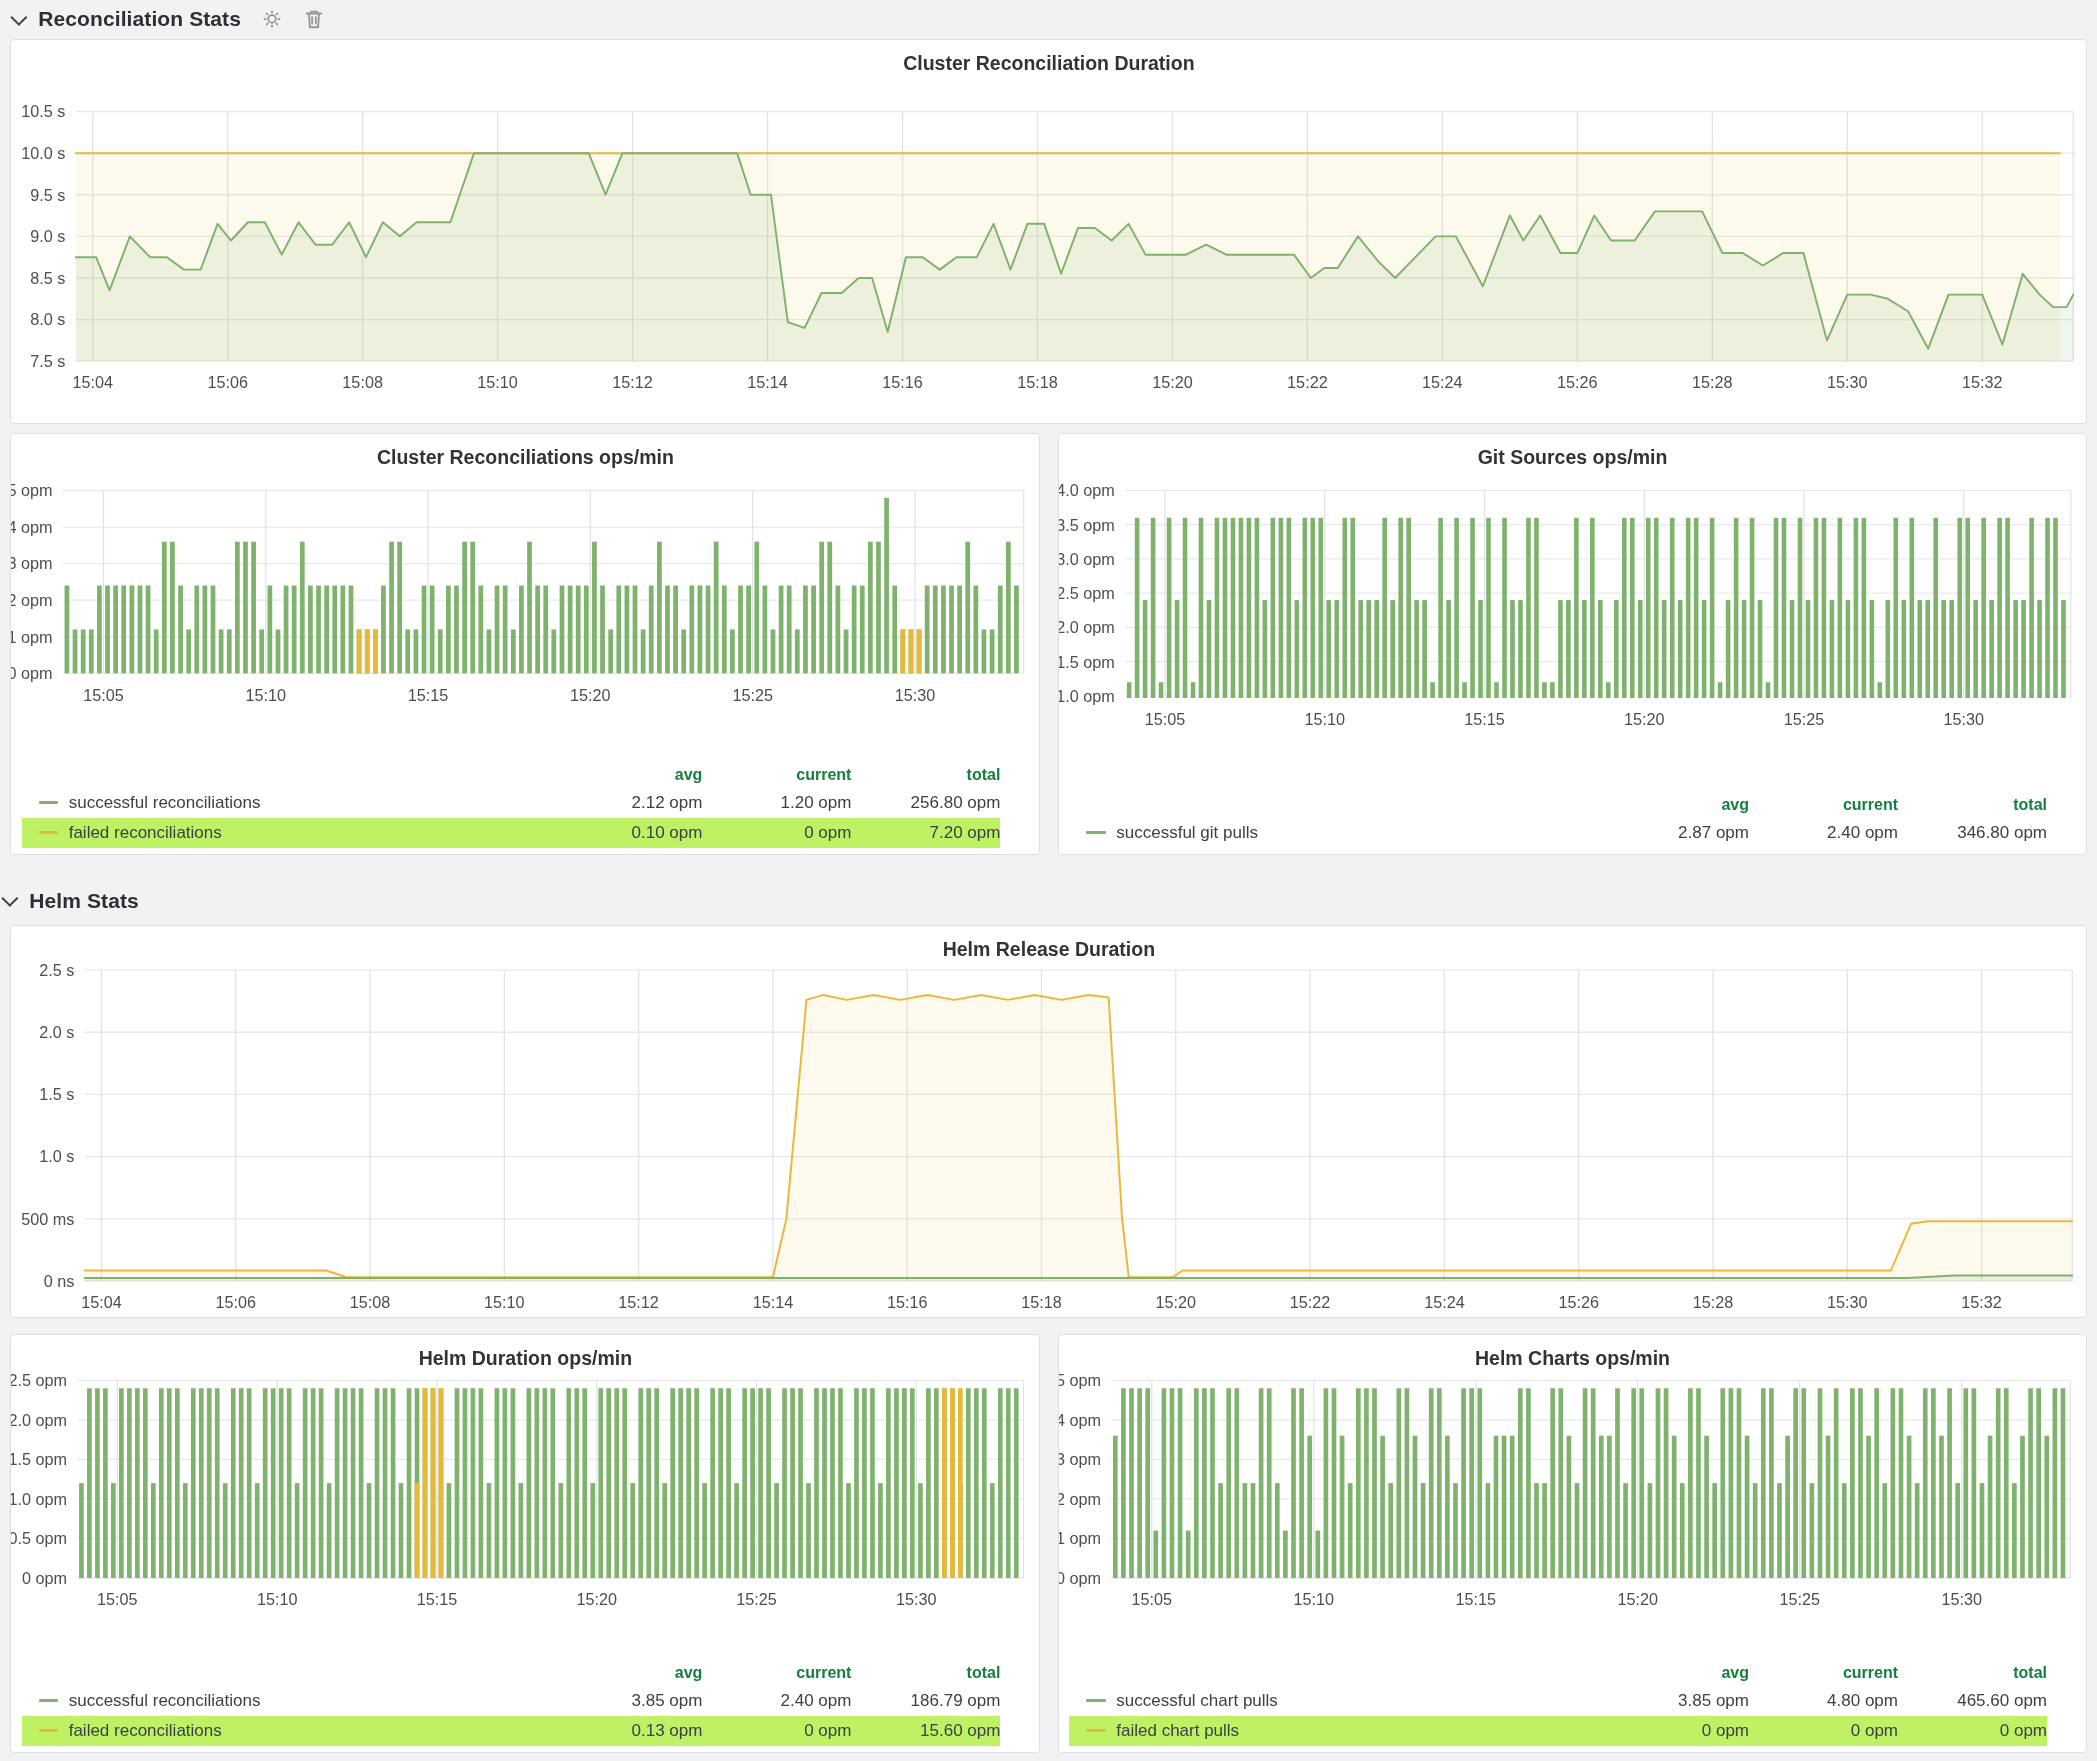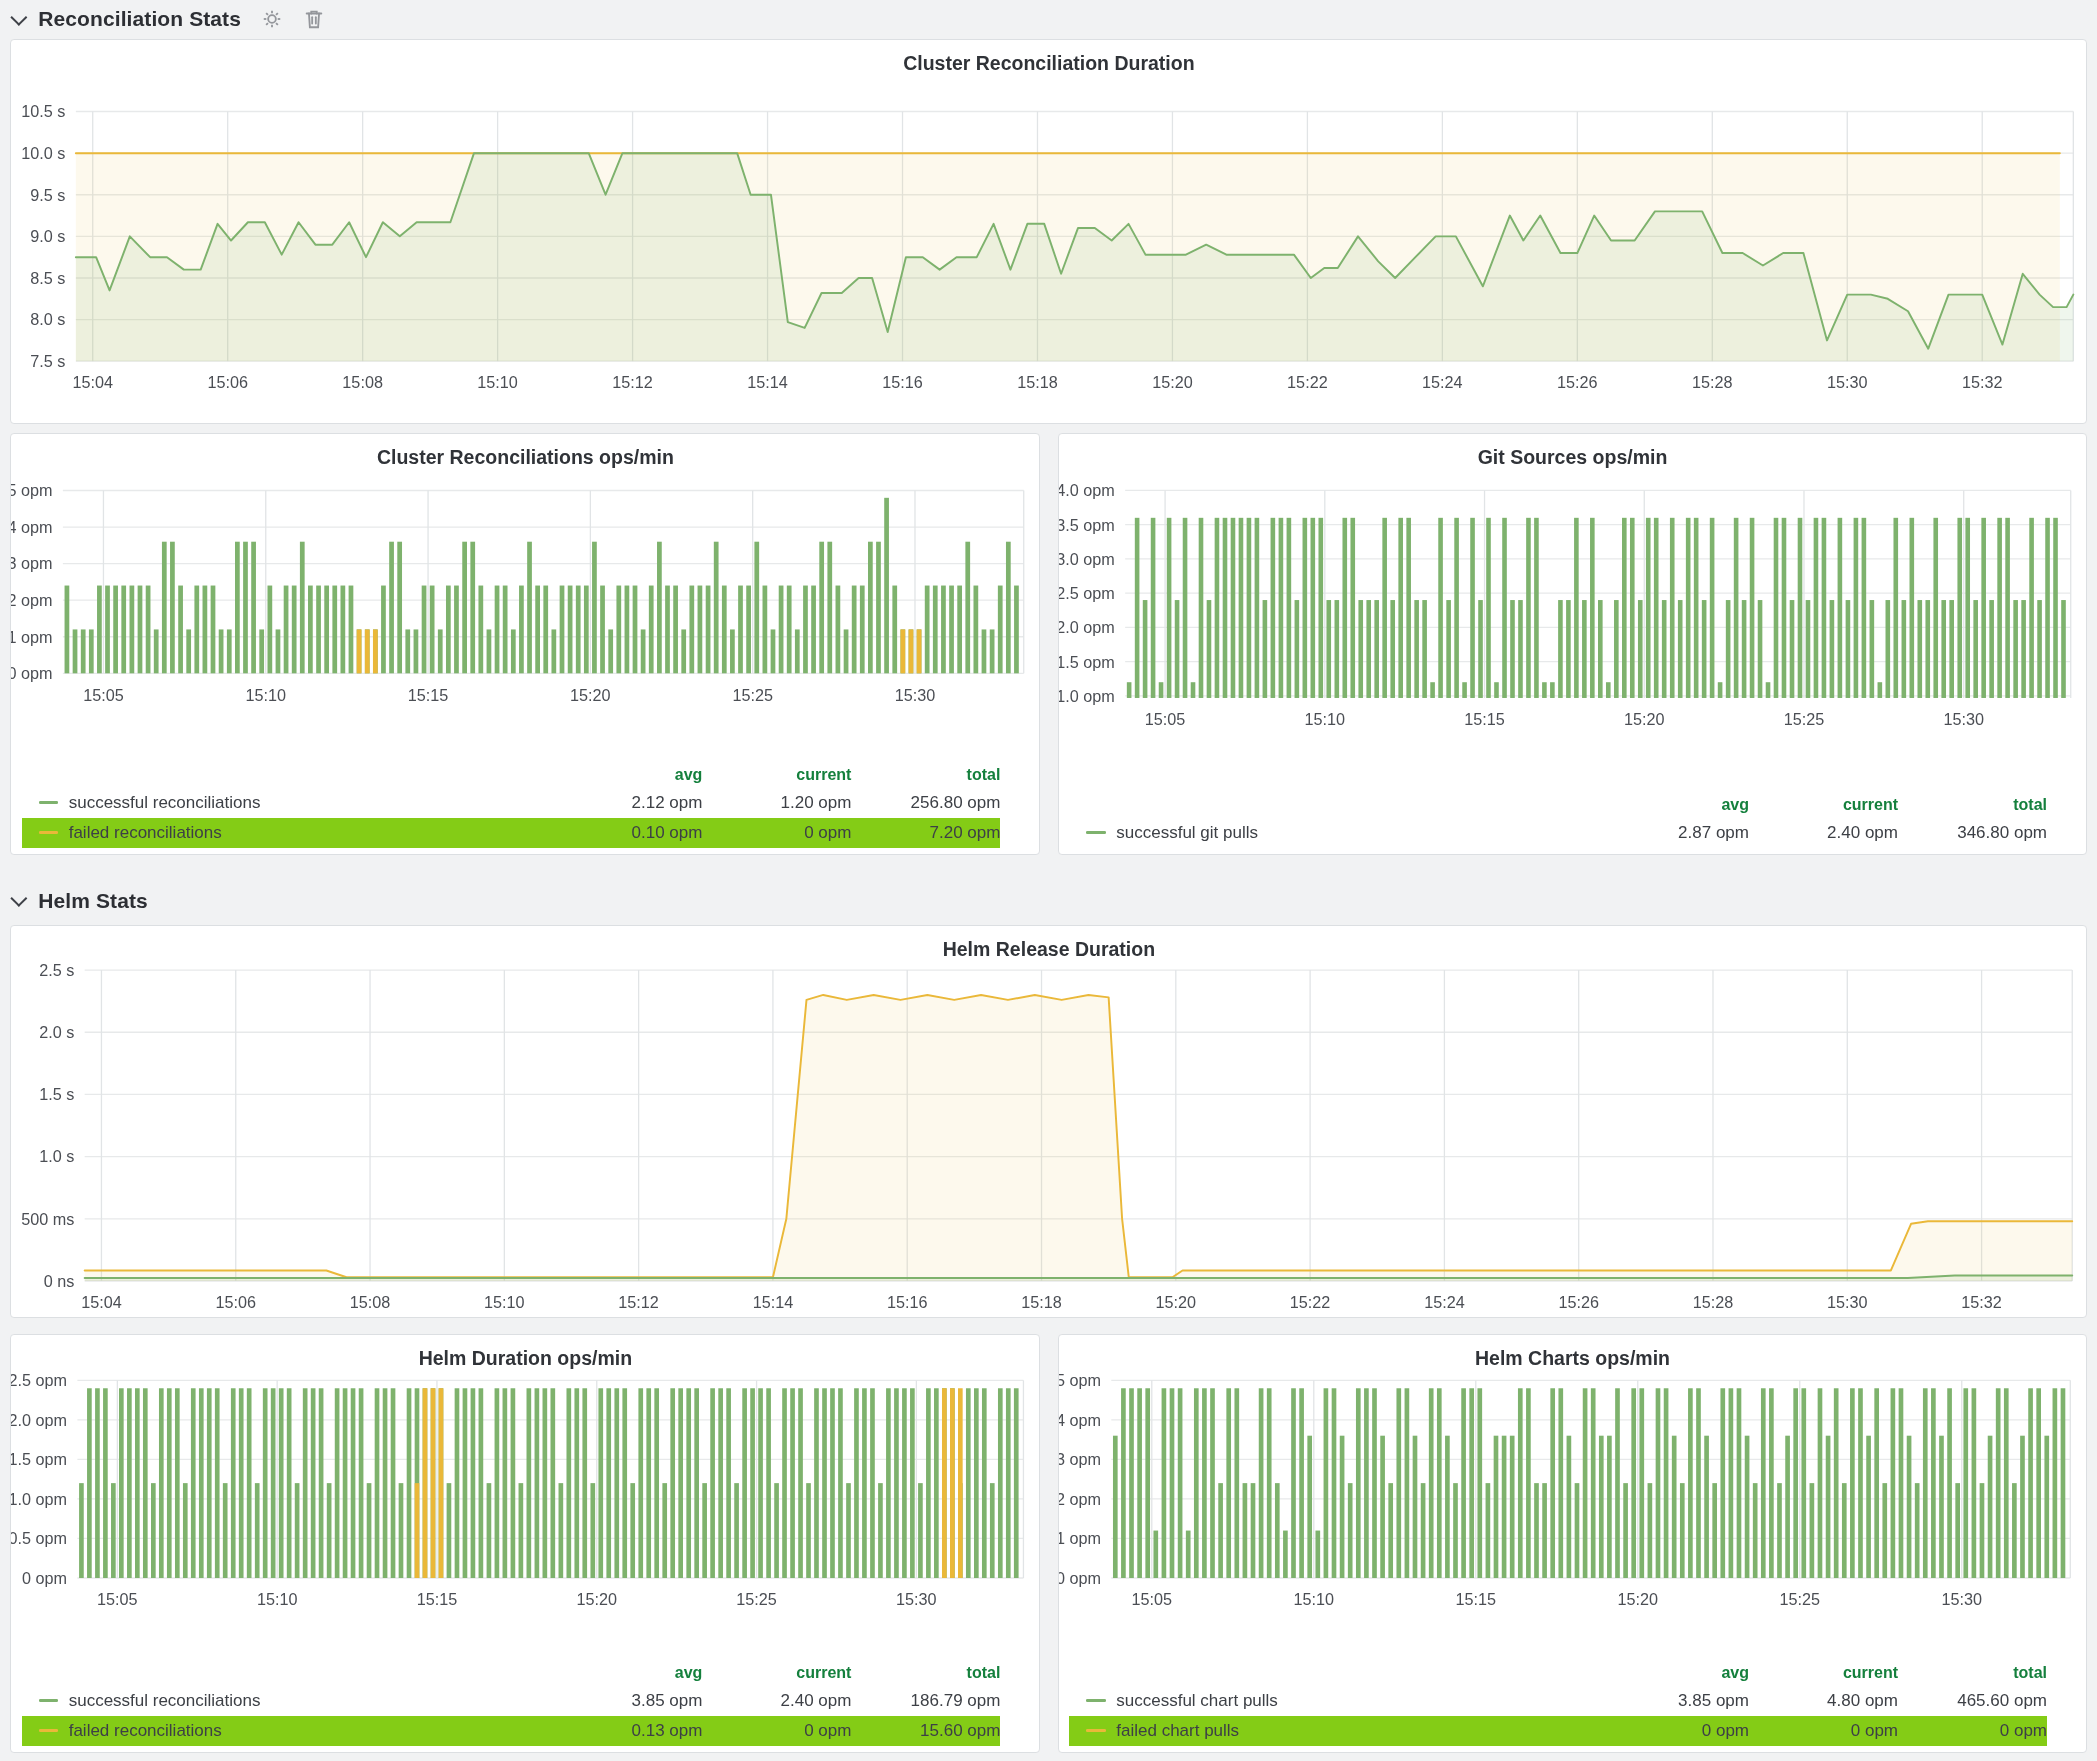--- a/index.html
+++ b/index.html
@@ -4,40 +4,40 @@
 <style>
   html,body{margin:0;padding:0;}
   body{
     width:2097px;height:1761px;position:relative;
     background:#f1f2f3;
     font-family:"Liberation Sans","DejaVu Sans",sans-serif;
     -webkit-font-smoothing:antialiased;
   }
   .row-header{position:absolute;display:flex;align-items:center;gap:11px;height:28.5px;}
   #hdr-0{left:13px;top:5.2px;}
-  #hdr-1{left:13px;top:887px;}
+  #hdr-1{left:4px;top:887px;}
   .chev{width:9.7px;height:9.7px;border-right:2.6px solid #3e4147;border-bottom:2.6px solid #3e4147;
         transform:rotate(45deg) translate(-1.9px,-1.9px);margin-right:2.6px;}
   .row-title{font-size:21px;font-weight:700;color:#2d2f34;letter-spacing:0.1px;}
   .row-icon{width:22px;height:22px;margin-left:9px;cursor:pointer;opacity:.75;}
   .panel{position:absolute;background:#ffffff;border:1.3px solid #dcdfe2;border-radius:3.9px;box-sizing:border-box;}
   #panel-0{left:10.4px;top:39px;width:2077px;height:385px;}
   #panel-1{left:10.4px;top:433px;width:1030px;height:422px;}
   #panel-2{left:1058px;top:433px;width:1029px;height:422px;}
   #panel-3{left:10.4px;top:925px;width:2077px;height:393px;}
   #panel-4{left:10.4px;top:1334px;width:1030px;height:419px;}
   #panel-5{left:1058px;top:1334px;width:1029px;height:419px;}
   .panel-title{position:absolute;top:11.7px;left:0;right:0;text-align:center;
     font-size:19.5px;font-weight:700;color:#303338;cursor:pointer;}
   svg.chart{position:absolute;left:0;top:0;}
   .legend{position:absolute;left:10.4px;right:39px;bottom:6.5px;font-size:17px;color:#3d4046;}
   .legend-header{display:flex;justify-content:flex-end;height:26px;align-items:center;}
   .legend-header span{width:149px;text-align:right;color:#15803d;font-weight:700;font-size:16px;cursor:pointer;}
   .legend-row{display:flex;align-items:center;height:30px;padding-left:17px;}
-  .legend-row.stripe{background:#84cc16;}
+  .legend-row.stripe{background:#bef264;}
   .legend-marker{width:19.5px;height:2.6px;border-radius:1.3px;margin-right:10.4px;flex:none;cursor:pointer;}
   .legend-label{cursor:pointer;}
   .legend-spacer{flex:1;}
   .legend-val{width:149px;text-align:right;flex:none;}
   text{font-family:"Liberation Sans","DejaVu Sans",sans-serif;}
 </style>
 </head>
 <body>
 
 <div class="row-header" id="hdr-0">

